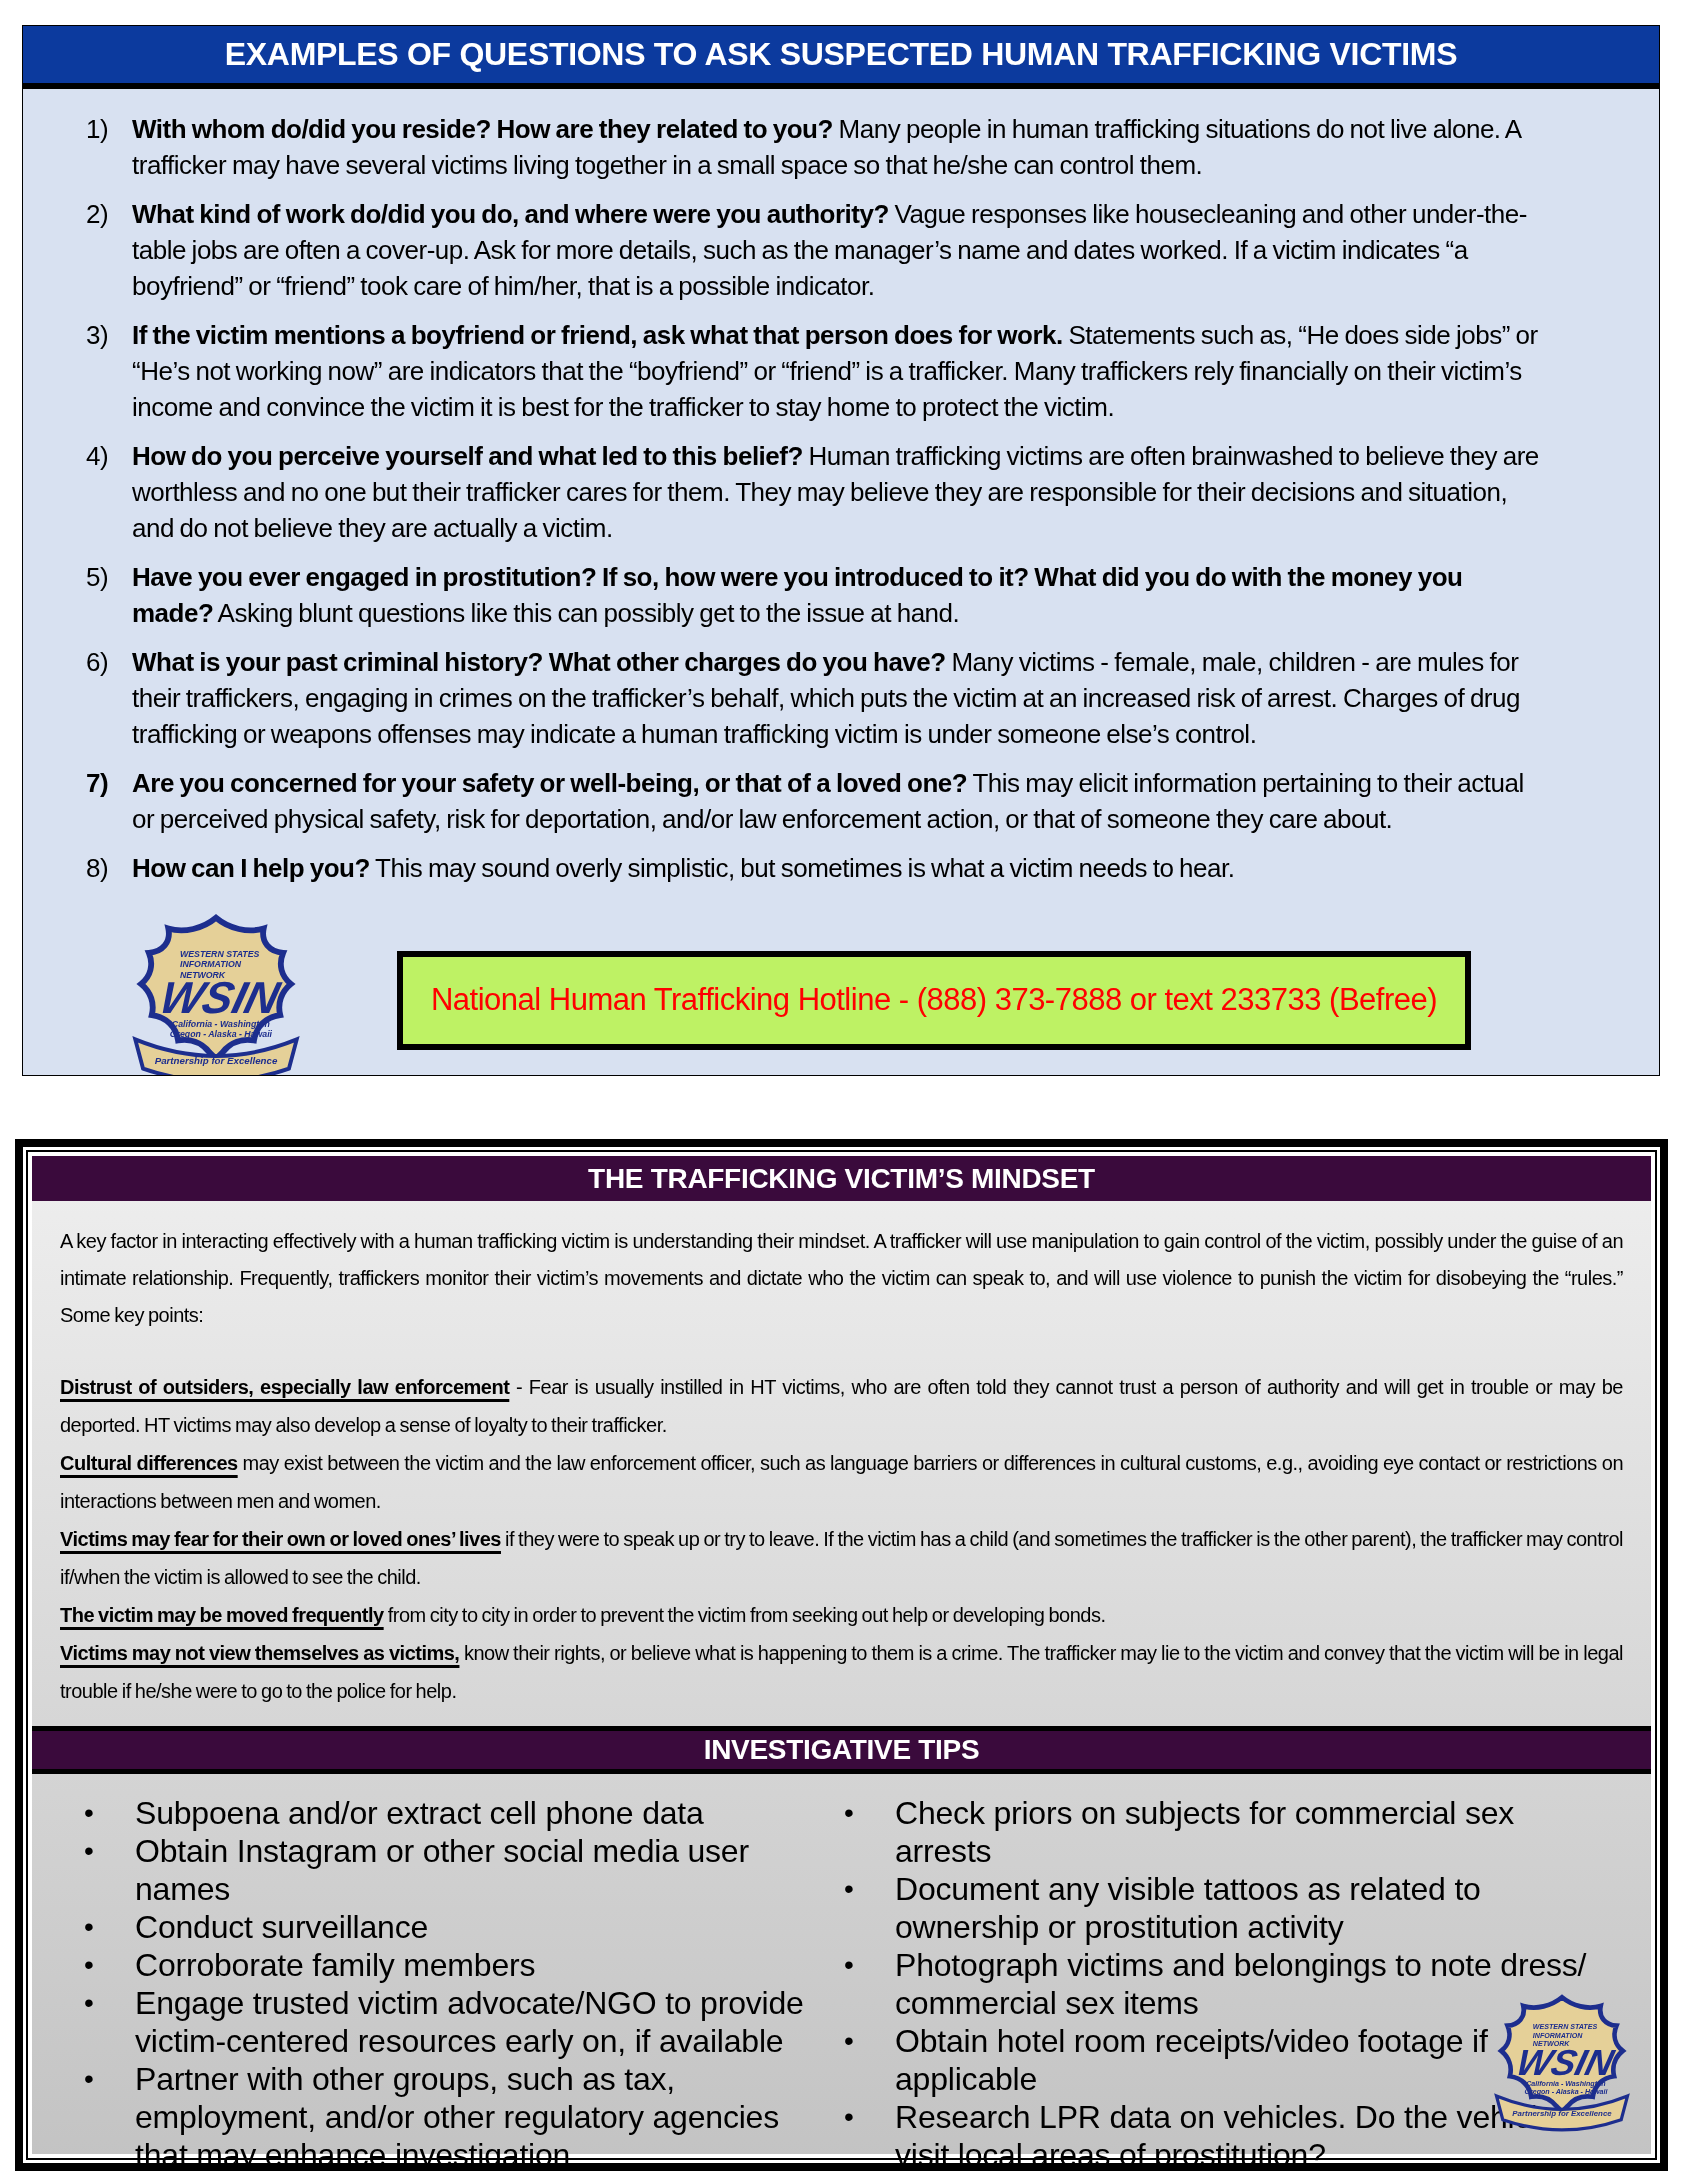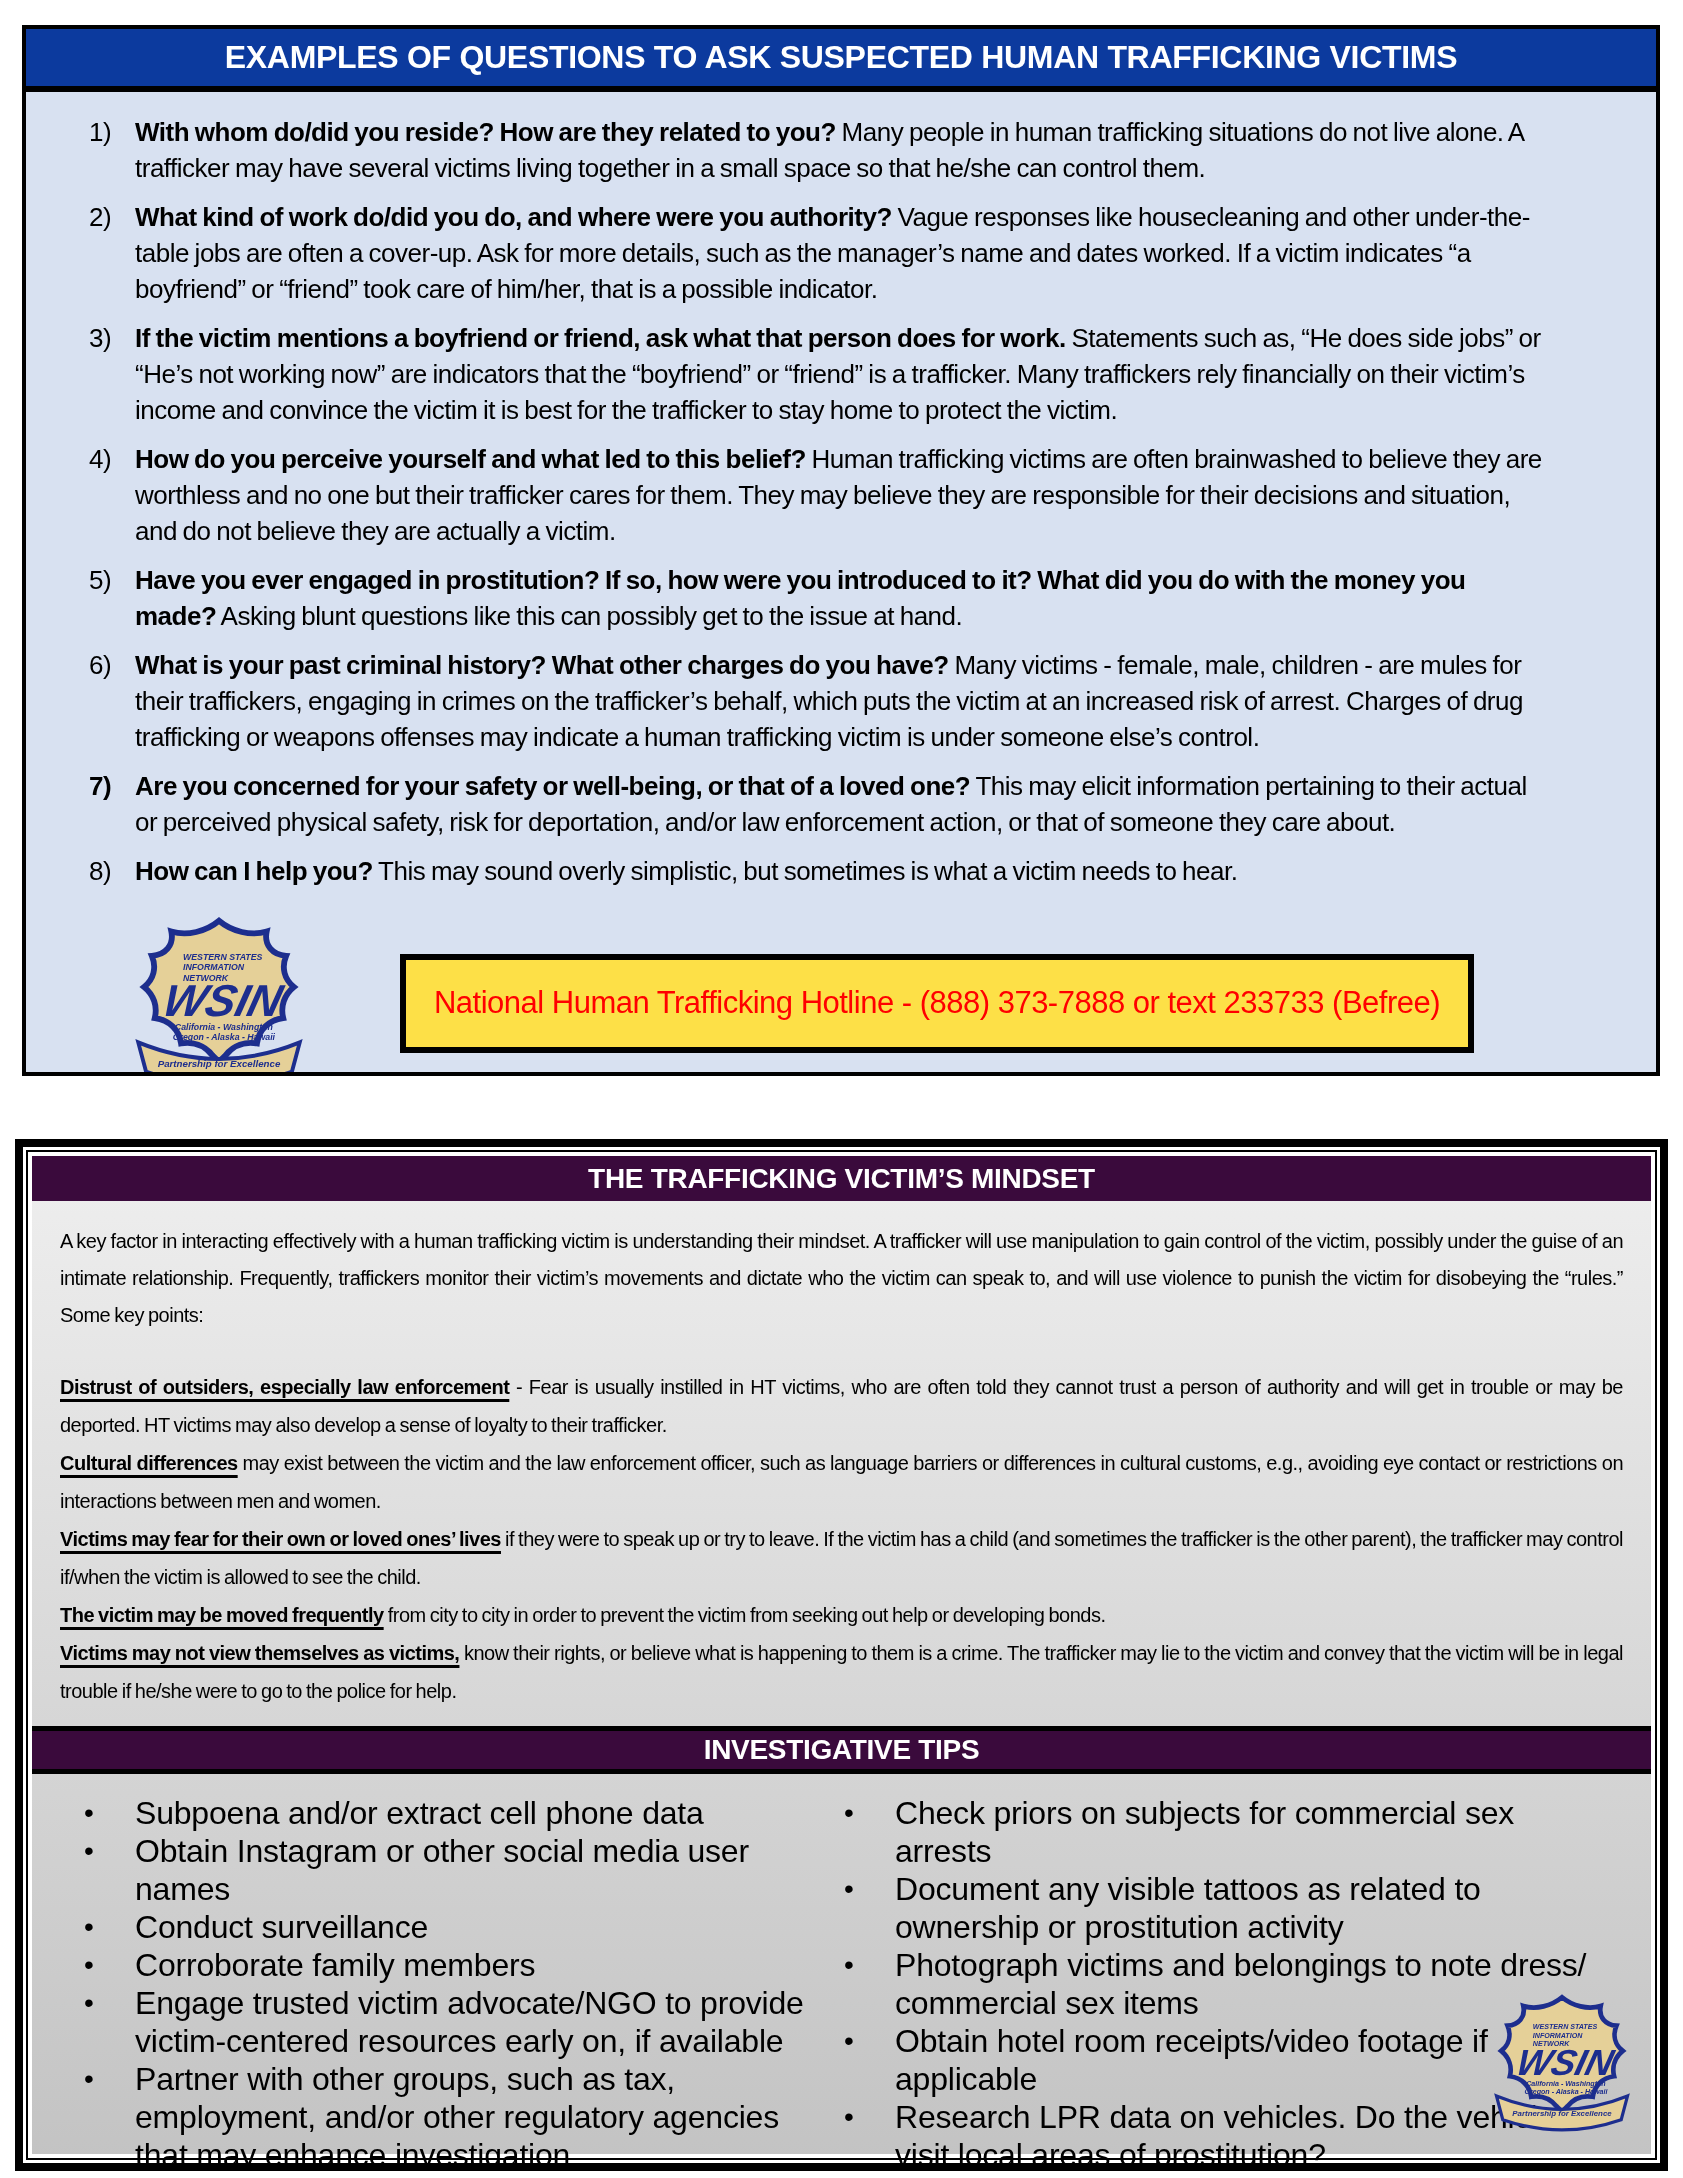--- a/index.html
+++ b/index.html
@@ -9,21 +9,21 @@
     background: #FFFFFF;
     font-family: "Liberation Sans", sans-serif;
     position: relative;
     color: #000;
   }
 
   
   .panel1 {
     position: absolute; left: 22px; top: 25px;
     width: 1638px; height: 1051px;
-    border: 4px solid #000000;
+    border: 1px solid #000000;
     background: #D8E1F1;
     overflow: hidden;
   }
   .p1-header {
     height: 63px;
     background: #0C3A9E;
     border-bottom: 6px solid #000;
     display: flex; align-items: center; justify-content: center;
   }
   .p1-title {
@@ -41,21 +41,21 @@
   .q-body { flex: none; width: 1416px; }
   .q-bold { font-weight: bold; }
 
   .p1-footer {
     display: flex; align-items: center;
     margin: 24px 0 0 99px;
   }
   .hotline-box {
     margin-left: 87px;
     width: 1074px; height: 99px;
-    background: #fde047;
+    background: #bef264;
     border: 6px solid #000;
     display: flex; align-items: center; justify-content: center;
   }
   .hotline-text {
     color: #FF0000; font-size: 31px;
     letter-spacing: -0.5px; white-space: nowrap;
   }
 
   
   .panel2 {

